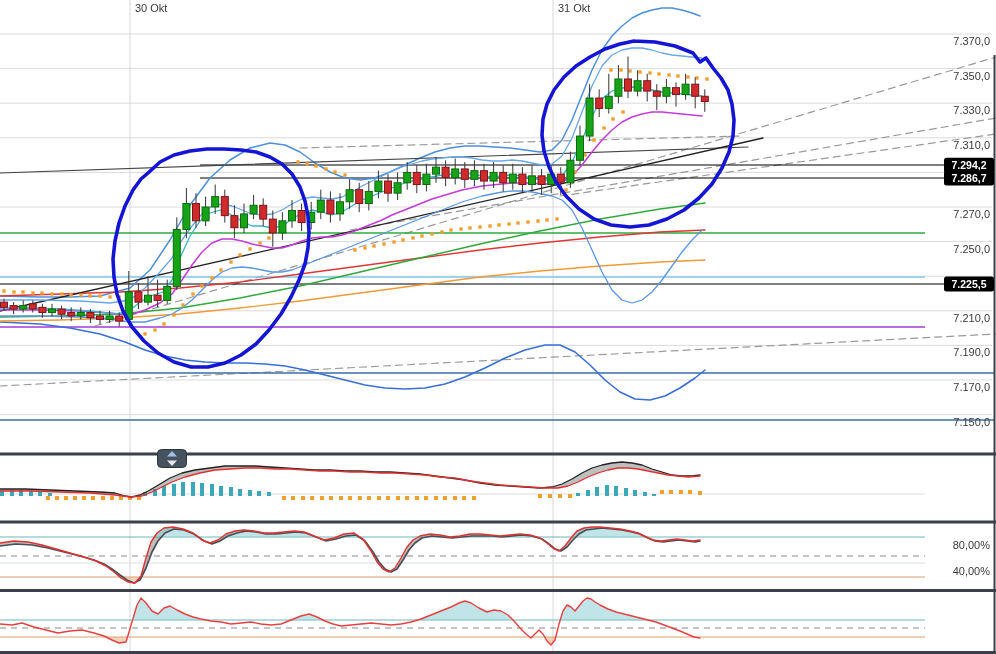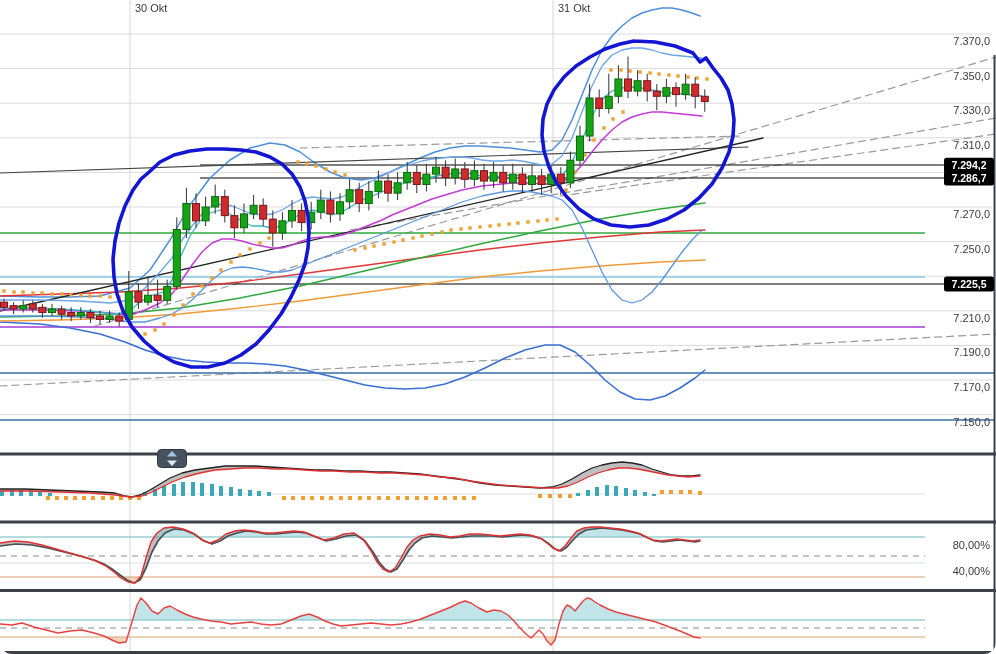--- a/index.html
+++ b/index.html
@@ -1,17 +1,17 @@
 <!DOCTYPE html>
 <html><head>
 <meta charset="utf-8">
 <style>
   html,body{margin:0;padding:0;background:#fff;}
   #stage{position:relative;width:996px;height:654px;background:#fff;overflow:hidden;
-         font-family:"Liberation Sans", sans-serif;border-radius:12px;}
+         font-family:"Liberation Sans", sans-serif;}
   svg{display:block}
 </style>
 </head>
 <body>
 
 <div id="stage">
   <svg id="chart" width="996" height="654" viewBox="0 0 996 654">
       <rect x="0" y="0" width="996" height="654" fill="#ffffff"></rect>
       <defs>
         <clipPath id="clip-stoch-above">

